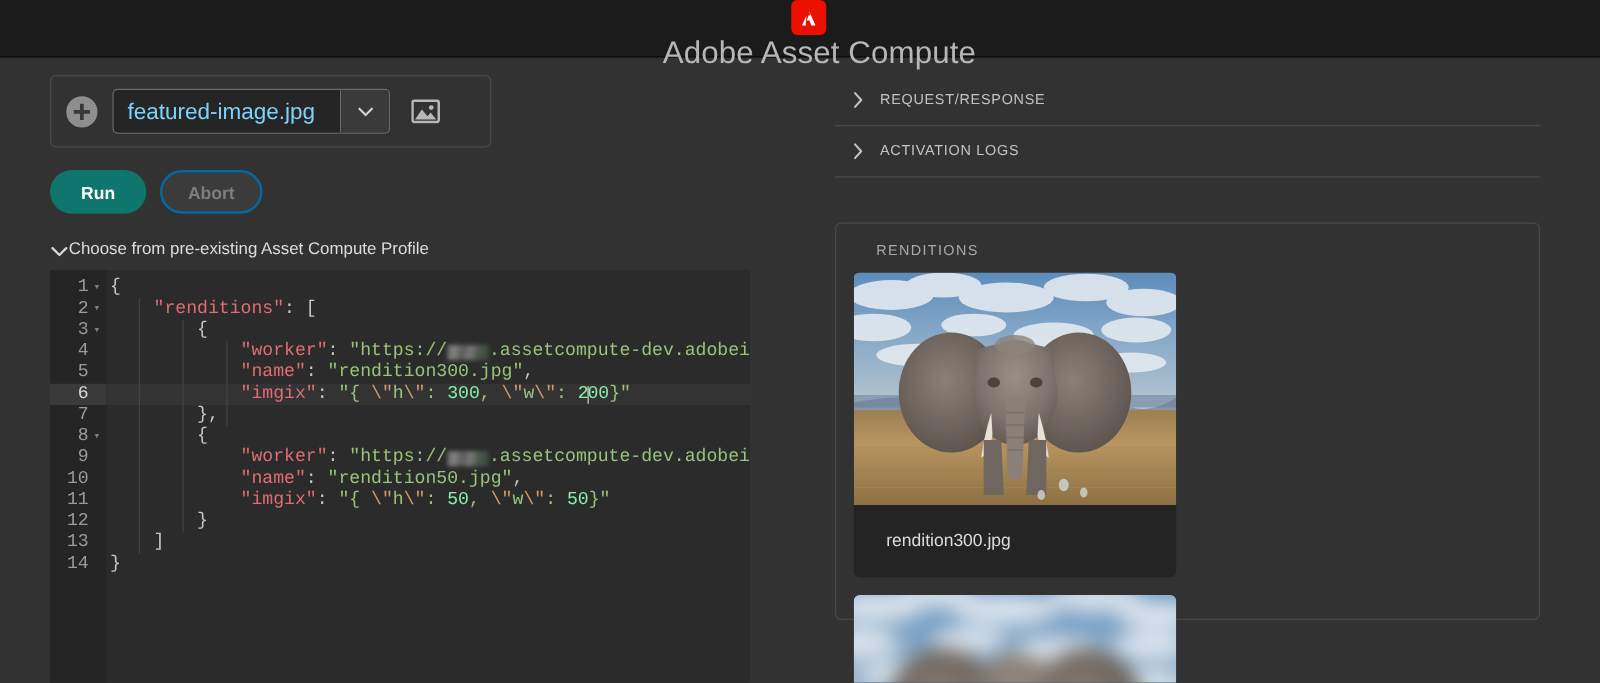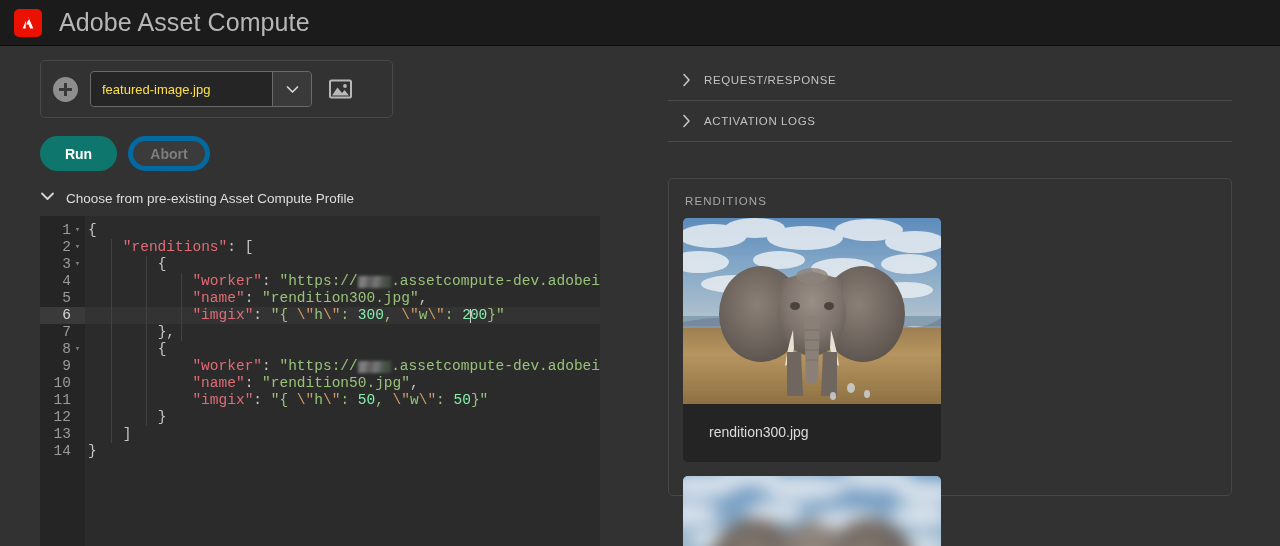--- a/index.html
+++ b/index.html
@@ -18,20 +18,21 @@
   }
 
   
   #app-header {
     height: 46px;
     background: #1b1b1b;
     display: flex;
     align-items: center;
     padding-left: 14px;
     border-bottom: 1px solid #0d0d0d;
+    flex-direction: column;
   }
   #adobe-logo {
     width: 28px; height: 28px;
     border-radius: 5px;
     background: #eb1000;
     display: flex; align-items: center; justify-content: center;
     flex: none;
   }
   #app-title {
     margin-left: 17px;
@@ -99,23 +100,23 @@
     border: 1px solid #6a6a6a;
     border-radius: 4px;
     height: 36px;
     flex: none;
   }
   #source-field {
     width: 182px;
     background: #252525;
     border: none;
     border-right: 1px solid #6a6a6a;
-    color: #fde047;
+    color: #7dd3fc;
     font-family: "Liberation Sans", sans-serif;
-    font-size: 13px;
+    font-size: 18px;
     padding: 0 11px;
     outline: none;
     border-radius: 4px 0 0 4px;
   }
   #source-dropdown-button {
     width: 38px;
     background: #3a3a3a;
     border-radius: 0 4px 4px 0;
     display: flex; align-items: center; justify-content: center;
     cursor: pointer;
@@ -141,35 +142,34 @@
     height: 35px;
     width: 77px;
     font-size: 14px;
     font-weight: 700;
     font-family: "Liberation Sans", sans-serif;
     cursor: pointer;
   }
   #abort-button {
     background: #3b3b3b;
     color: #7e7e7e;
-    border: 5px solid #0369a1;
+    border: 2px solid #0369a1;
     border-radius: 18px;
     height: 35px;
     width: 82px;
     font-size: 14px;
     font-weight: 700;
     font-family: "Liberation Sans", sans-serif;
     cursor: default;
   }
 
   
   #profile-toggle {
     display: flex;
-    align-items: flex-start;
-    gap: 11px;
+    align-items: flex-end;
     margin-top: 20px;
     cursor: pointer;
   }
   #profile-toggle-label {
     font-size: 13.5px;
     color: #ddd;
   }
 
   
   #code-editor {
@@ -272,21 +272,21 @@
     border: 1px solid #474747;
     border-radius: 5px;
     padding: 16px 14px 22px 14px;
     height: 318px;
   }
   #renditions-title {
     font-size: 11.5px;
     letter-spacing: 1.1px;
     color: #a8a8a8;
     margin-bottom: 11px;
-    margin-left: 2px;
+    margin-left: 18px;
   }
   #renditions-grid {
     display: flex;
     gap: 14px;
     flex-direction: column;
   }
   .rendition-card {
     width: 258px;
     background: #242424;
     border-radius: 5px;

